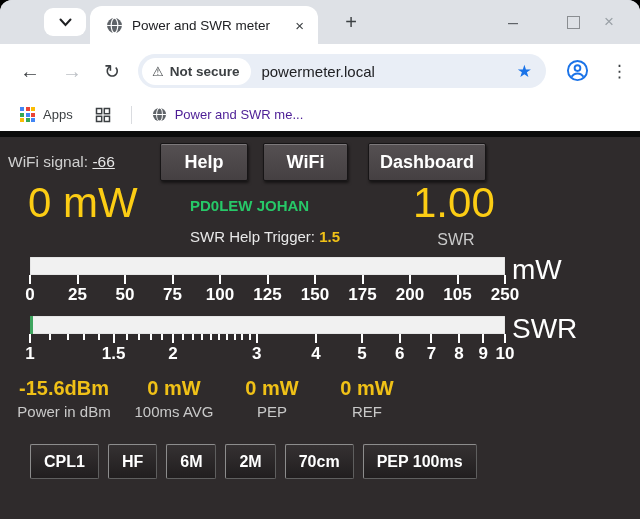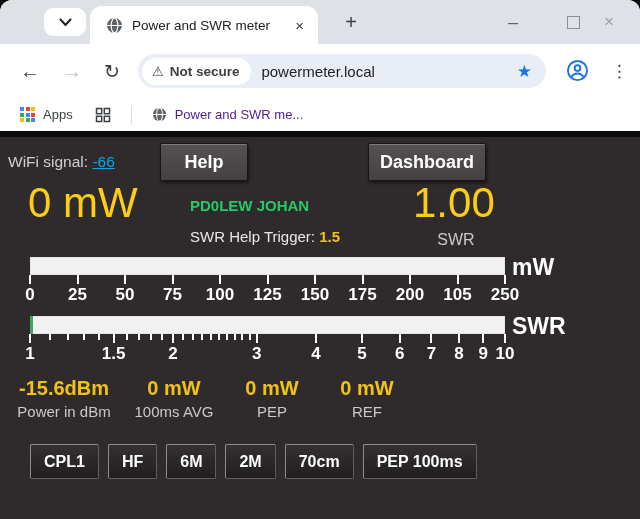--- a/index.html
+++ b/index.html
@@ -50,21 +50,21 @@
   .bm-label{font-size:13px;color:#3c4043;margin-left:8px;}
   .collections{margin-left:22px;width:16px;height:16px;}
   .bm-sep{width:1px;height:18px;background:#dadce0;margin-left:20px;}
   .bm-fav{width:15px;height:15px;margin-left:20px;}
   .bm-title{font-size:13px;color:#4c1d95;margin-left:8px;white-space:nowrap;}
 
   
   .page{position:absolute;top:131px;left:0;right:0;bottom:0;background:#2f2b2c;color:#fff;}
   .page-topline{position:absolute;top:0;left:0;right:0;height:6px;background:#0b0b0b;}
   .wifi-line{position:absolute;left:8px;top:22px;font-size:15.5px;color:#cfcfcf;}
-  .wifi-line .val{color:#0ea5e9;text-decoration:underline;}
+  .wifi-line .val{color:#e5e5e5;text-decoration:underline;}
   .nav-btn{position:absolute;top:12px;height:38px;background:linear-gradient(#555052,#454042);
     border:1px solid #171516;box-shadow:inset 0 1px 0 #7d797b,1px 2px 3px rgba(0,0,0,.55);
     color:#fff;font-weight:700;font-size:18px;font-family:"Liberation Sans",sans-serif;
     text-align:center;border-radius:2px;}
   .btn-help{left:160px;width:88px;}
   .btn-wifi{left:263px;width:85px;}
   .btn-dash{left:368px;width:118px;}
   .utc{position:absolute;left:480px;top:23px;font-size:16px;color:#e7bd17;}
 
   .big-val{position:absolute;font-size:42px;color:#fccd14;line-height:44px;}
@@ -75,21 +75,21 @@
   .alarm .val{color:#f0c117;font-weight:700;}
   .swr-word{position:absolute;left:425px;top:100px;width:62px;text-align:center;
     font-size:16px;color:#c9c9c9;}
 
   .meter{position:absolute;left:0;width:640px;height:60px;}
   .meter-1{top:126px;}
   .meter-2{top:185px;}
   .track{position:absolute;left:30px;top:0;width:475px;height:18px;background:#f1f1f1;
     box-shadow:inset 0 0 1px #777;}
   .fill{position:absolute;left:0;top:0;bottom:0;background:#3fa55f;}
-  .unit{position:absolute;left:512px;top:-3px;font-size:23px;font-weight:700;color:#fff;}
+  .unit{position:absolute;left:512px;top:-3px;font-size:28px;font-weight:400;color:#fff;}
   .ticks{position:absolute;left:0;top:18px;width:640px;height:10px;}
   .tick{position:absolute;top:0;width:2px;background:#fff;transform:translateX(-50%);}
   .tick.major{height:9px;}
   .tick.minor{height:6px;}
   .labels{position:absolute;left:0;top:28px;width:640px;height:20px;}
   .tick-label{position:absolute;transform:translateX(-50%);font-size:17px;font-weight:700;color:#fff;
     white-space:nowrap;}
 
   .stat{position:absolute;top:246px;transform:translateX(-50%);text-align:center;}
   .stat .sval{font-size:20px;font-weight:700;color:#f0c117;}
@@ -179,20 +179,21 @@
   </div>
 
   <div class="page">
     <div class="page-topline"></div>
 
     <div class="wifi-line">
       <span>WiFi signal:</span>
       <span class="val"> -66</span>
     </div>
     <button class="nav-btn btn-help">Help</button>
+    <button class="nav-btn btn-wifi">WiFi</button>
     <button class="nav-btn btn-dash">Dashboard</button>
 
     <div class="big-val big-power">0 mW</div>
     <div class="callsign">PD0LEW JOHAN</div>
     <div class="alarm">
       <span>SWR Help Trigger:</span>
       <span class="val"> 1.5</span>
     </div>
     <div class="big-val big-swr">1.00</div>
     <div class="swr-word">SWR</div>

